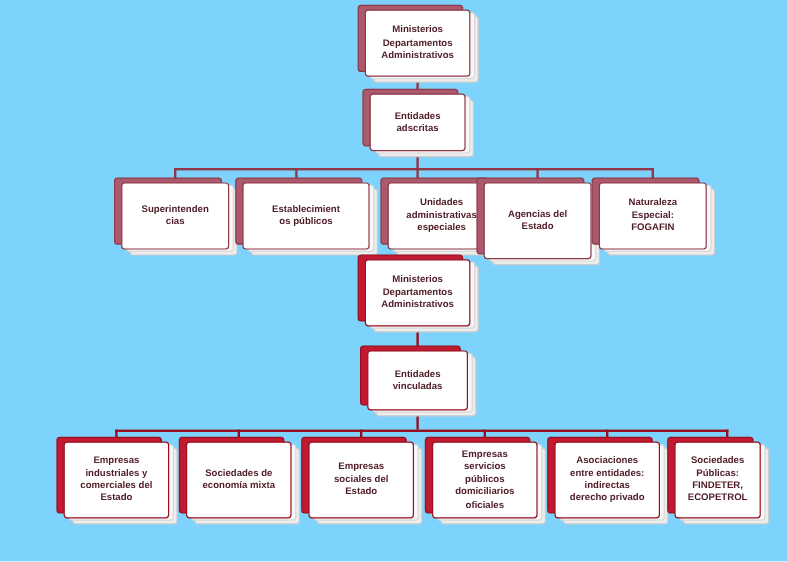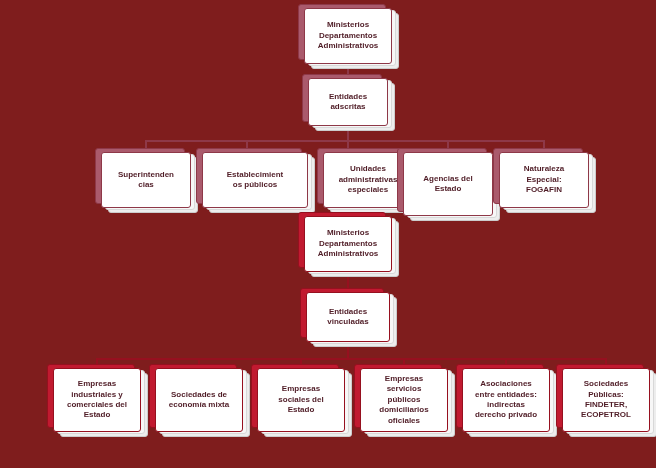--- a/index.html
+++ b/index.html
@@ -1,17 +1,17 @@
 <!DOCTYPE html>
 <html><head>
 <meta charset="utf-8">
 <style>
   html, body { margin:0; padding:0; background:#ffffff; }
   .canvas {
-    position:relative; width:656px; height:468px; background:#7f1d1d;
+    position:relative; width:656px; height:468px; background:#7dd3fc;
     font-family:"Liberation Sans", sans-serif; overflow:hidden;
   }
   .node { position:absolute; }
   .node .shadow-gray {
     position:absolute; inset:0; transform:translate(7px,5px);
     background:#ededed; border:1px solid #cccccc; border-radius:3px;
   }
   .node .shadow-gray2 {
     position:absolute; inset:0; transform:translate(4px,2px);
     background:#f7f7f7; border:1px solid #d8d8d8; border-radius:3px;
@@ -205,21 +205,21 @@
     <div class="shadow-gray2"></div>
     <div class="shadow-accent"></div>
     <div class="face">
       <span class="label">Asociaciones
 entre entidades:
 indirectas
 derecho privado</span>
     </div>
   </div>
 
-  <div class="node tree-bottom" style="left:562px;top:368px;width:88px;height:64px;">
+  <div class="node tree-bottom" style="left:562px;top:368px;width:72px;height:64px;">
     <div class="shadow-gray"></div>
     <div class="shadow-gray2"></div>
     <div class="shadow-accent"></div>
     <div class="face">
       <span class="label">Sociedades
 Públicas:
 FINDETER,
 ECOPETROL</span>
     </div>
   </div>

